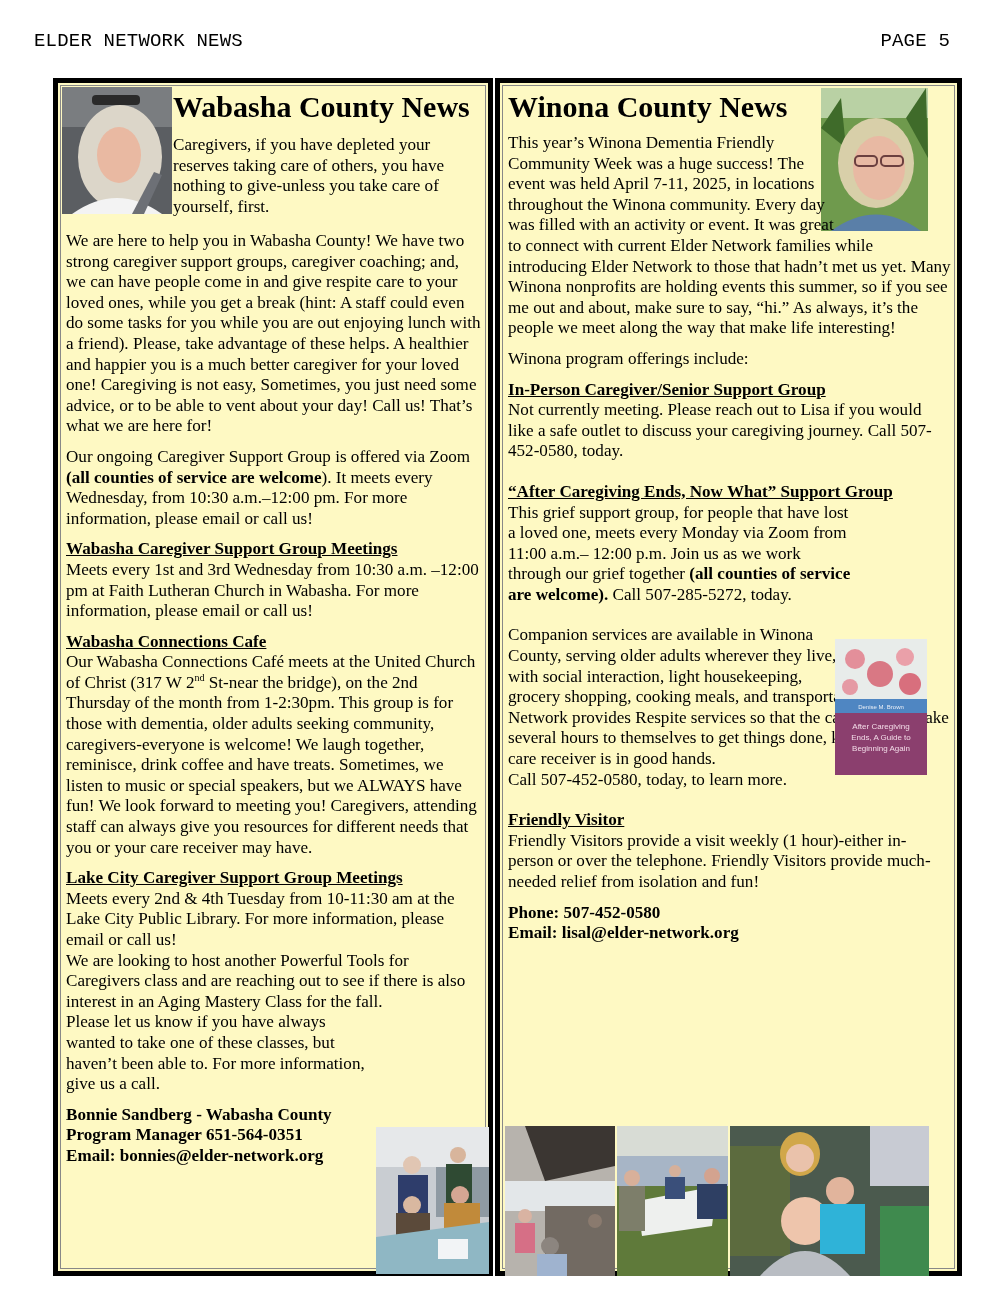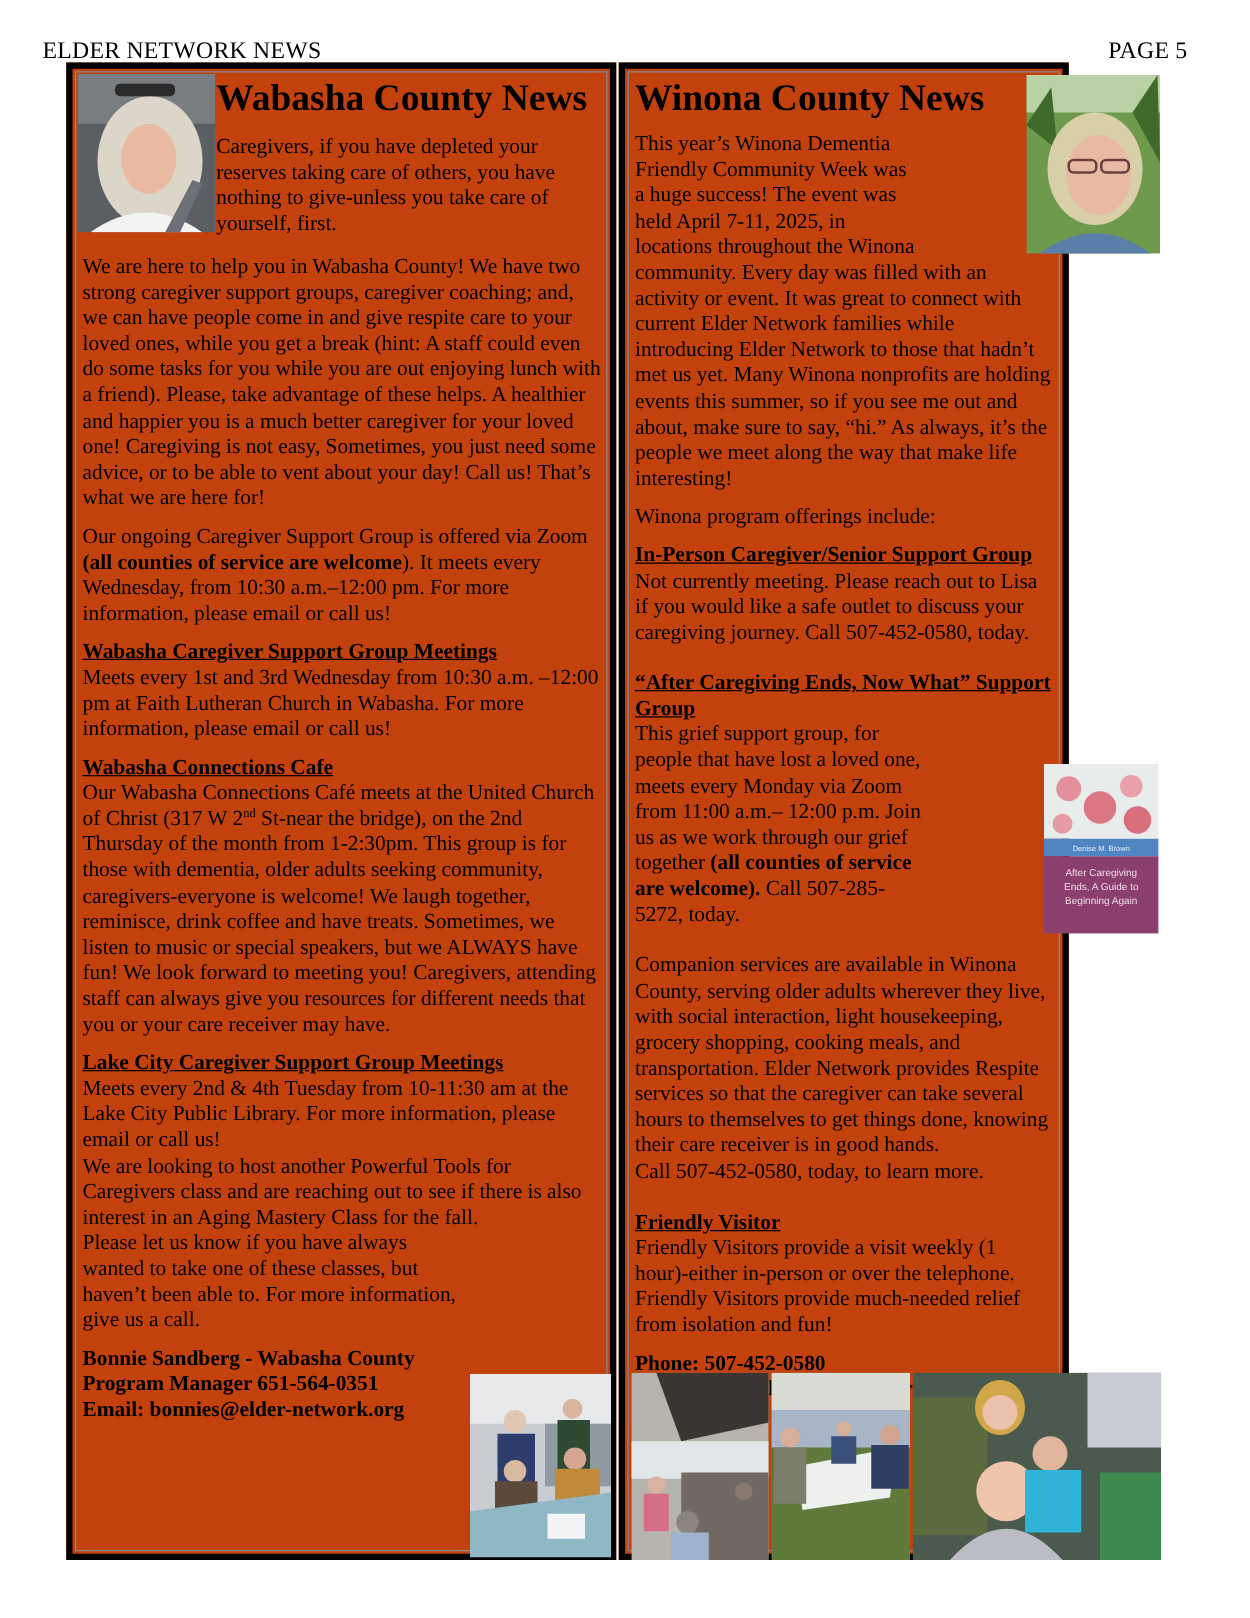--- a/index.html
+++ b/index.html
@@ -1,25 +1,25 @@
 <!DOCTYPE html>
 <html><head>
 <meta charset="utf-8">
 <style>
   html, body { margin: 0; padding: 0; background: #ffffff; }
   body { width: 1000px; height: 1294px; position: relative; overflow: hidden;
          font-family: "Liberation Serif", "DejaVu Serif", serif; color: #000; }
-  .hdr { position: absolute; top: 30px; font-size: 19px; letter-spacing: 0.2px; }
+  .hdr { position: absolute; top: 30px; font-size: 19px; letter-spacing: 0.2px; font-family: Liberation Mono, monospace; }
   .hdr.left { left: 34px; }
   .hdr.right { right: 50px; }
-  .box { position: absolute; top: 50px; height: 1198px; border: 5px solid #000;
-         box-sizing: border-box; background: #c2410c; }
+  .box { position: absolute; top: 78px; height: 1198px; border: 5px solid #000;
+         box-sizing: border-box; background: #fef9c3; }
   .box .inner { position: absolute; inset: 2px; border: 1px solid #888; }
   #left-box { left: 53px; width: 440px; }
-  #right-box { left: 495px; width: 360px; }
+  #right-box { left: 495px; width: 467px; }
   .content { position: absolute; left: 8px; right: 6px; top: 4px; font-size: 17.1px; line-height: 20.6px; }
   .title { font-weight: bold; font-size: 30px; line-height: 36px; margin: 0; white-space: nowrap; }
   p { margin: 0 0 10px 0; }
   .sec-head { font-weight: bold; text-decoration: underline; }
   .bold { font-weight: bold; }
   .photo { position: absolute; overflow: hidden; }
   .photo svg { width: 100%; height: 100%; display: block; }
   sup { font-size: 10px; line-height: 0; }
 </style>
 </head>

